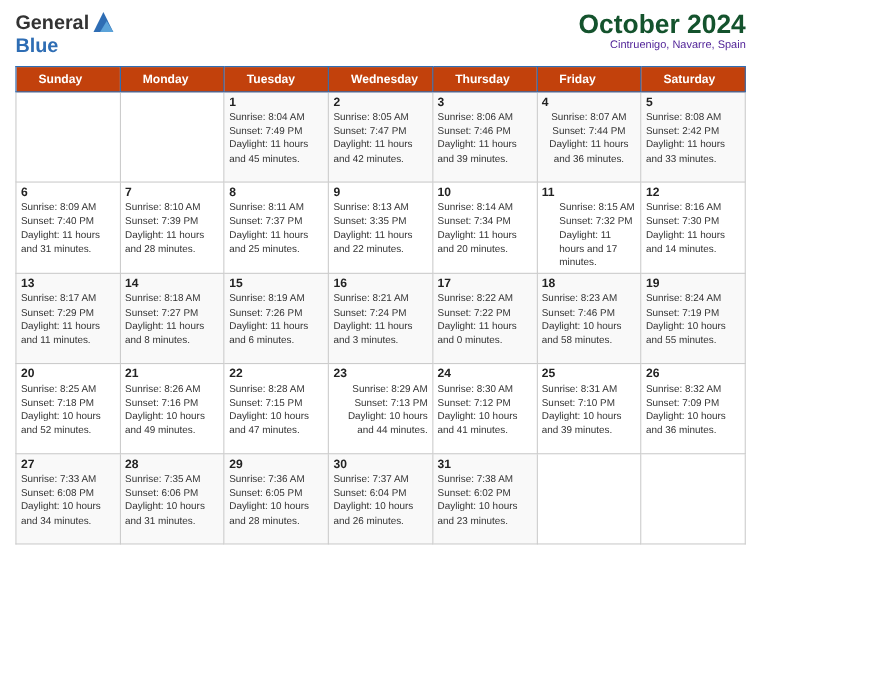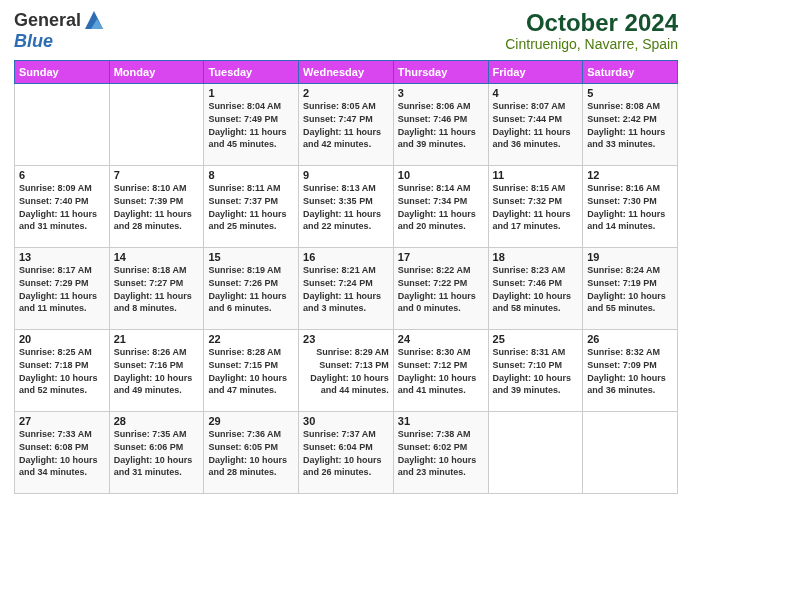--- a/index.html
+++ b/index.html
@@ -29,34 +29,34 @@
     .title-section {
       text-align: right;
     }
     .month-title {
       font-size: 24px;
       font-weight: bold;
       color: #14532d;
       line-height: 1.1;
     }
     .subtitle {
-      font-size: 14px;
-      color: #4d7c0f;
+      font-size: 10px;
+      color: #4c1d95;
     }
     table {
       width: 100%;
       border-collapse: collapse;
       table-layout: fixed;
     }
     thead tr th {
-      background-color: #d946ef;
+      background-color: #c2410c;
       color: #fff;
       font-size: 11px;
       font-weight: bold;
-      padding: 5px 4px;
+      padding: 5px 20px;
       text-align: left;
       border: 1px solid #2e6db4;
     }
     tbody tr td {
       border: 1px solid #ccc;
       vertical-align: top;
       padding: 3px 4px;
       font-size: 9.5px;
       color: #333;
       height: 82px;
@@ -69,42 +69,41 @@
       font-size: 11px;
       font-weight: bold;
       color: #222;
       display: block;
       margin-bottom: 1px;
     }
     .day-info {
       font-size: 9px;
       line-height: 1.4;
       color: #333;
-      font-weight: bold;
     }
     .empty-cell {
       background: #fff !important;
     }
   </style>
 </head>
 <body>
 
 <div class="container">
   <div class="header">
     <div class="logo">
       <div>
         <div style="display:flex; align-items:center;">
           <span class="logo-general" style="font-size:18px; font-weight:bold; color:#333;">General</span>
           <svg width="22" height="18" viewBox="0 0 22 18" style="margin-left:2px; margin-bottom:2px;">
             <polygon points="2,18 11,0 20,18" fill="#2e6db4"></polygon>
             <polygon points="8,18 14,8 20,18" fill="#5ba3d9"></polygon>
           </svg>
         </div>
         <div>
-          <span class="logo-blue" style="font-size:18px; font-weight:bold; color:#2e6db4;font-style:italic;">Blue</span>
+          <span class="logo-blue" style="font-size:18px; font-weight:bold; color:#2e6db4;">Blue</span>
         </div>
       </div>
     </div>
     <div class="title-section">
       <div class="month-title">October 2024</div>
       <div class="subtitle">Cintruenigo, Navarre, Spain</div>
     </div>
   </div>
 
   <table>
@@ -136,21 +135,21 @@
 Daylight: 11 hours and 42 minutes.</div>
           </td>
           <td>
             <span class="day-number">3</span>
             <div class="day-info" style="white-space: pre-line;">Sunrise: 8:06 AM
 Sunset: 7:46 PM
 Daylight: 11 hours and 39 minutes.</div>
           </td>
           <td>
             <span class="day-number">4</span>
-            <div class="day-info" style="white-space: pre-line;">Sunrise: 8:07 AM
+            <div class="day-info" style="white-space: pre-line; text-align: center;">Sunrise: 8:07 AM
 Sunset: 7:44 PM
 Daylight: 11 hours and 36 minutes.</div>
           </td>
           <td>
             <span class="day-number">5</span>
             <div class="day-info" style="white-space: pre-line;">Sunrise: 8:08 AM
 Sunset: 2:42 PM
 Daylight: 11 hours and 33 minutes.</div>
           </td>
         </tr>
@@ -180,21 +179,21 @@
 Daylight: 11 hours and 22 minutes.</div>
           </td>
           <td>
             <span class="day-number">10</span>
             <div class="day-info" style="white-space: pre-line;">Sunrise: 8:14 AM
 Sunset: 7:34 PM
 Daylight: 11 hours and 20 minutes.</div>
           </td>
           <td>
             <span class="day-number">11</span>
-            <div class="day-info" style="white-space: pre-line;">Sunrise: 8:15 AM
+            <div class="day-info" style="white-space: pre-line; margin-left: 16px;">Sunrise: 8:15 AM
 Sunset: 7:32 PM
 Daylight: 11 hours and 17 minutes.</div>
           </td>
           <td>
             <span class="day-number">12</span>
             <div class="day-info" style="white-space: pre-line;">Sunrise: 8:16 AM
 Sunset: 7:30 PM
 Daylight: 11 hours and 14 minutes.</div>
           </td>
         </tr>

